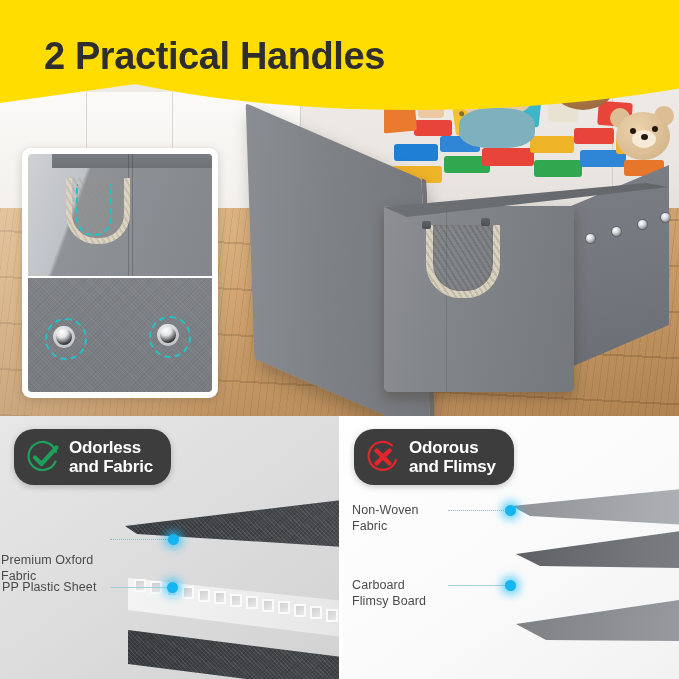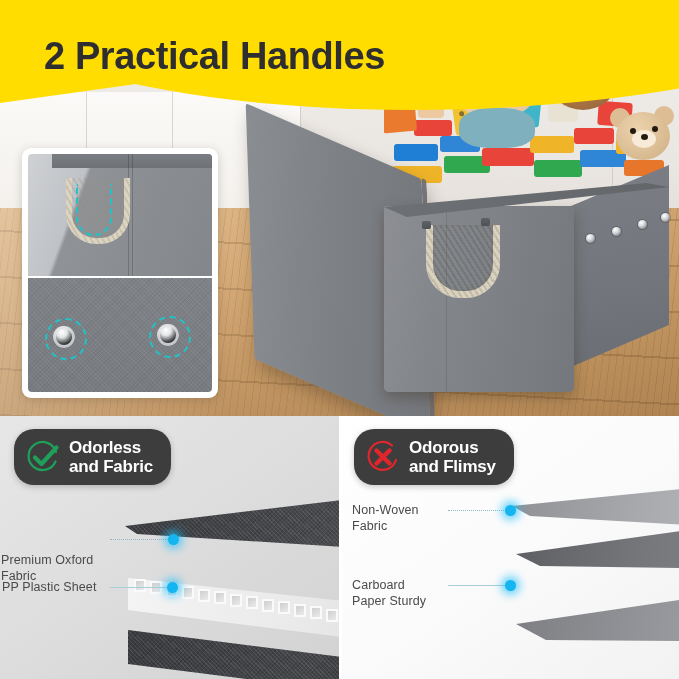--- a/index.html
+++ b/index.html
@@ -364,21 +364,21 @@
 
       <div class="lbl" style="left:12px;top:87px;">
         <span>Non-Woven</span><br>
         <span>Fabric</span>
       </div>
       <div class="lead dotted" style="left:108px;top:94px;width:58px;"></div>
       <div class="dot" style="left:165px;top:89px;"></div>
 
       <div class="lbl" style="left:12px;top:162px;">
         <span>Carboard</span><br>
-        <span>Paper Sturdy</span>
+        <span>Flimsy Board</span>
       </div>
       <div class="lead solid" style="left:108px;top:169px;width:58px;"></div>
       <div class="dot" style="left:165px;top:164px;"></div>
     </div>
   </div>
 
   <div class="divider"></div>
 </div>
 
 </body></html>

